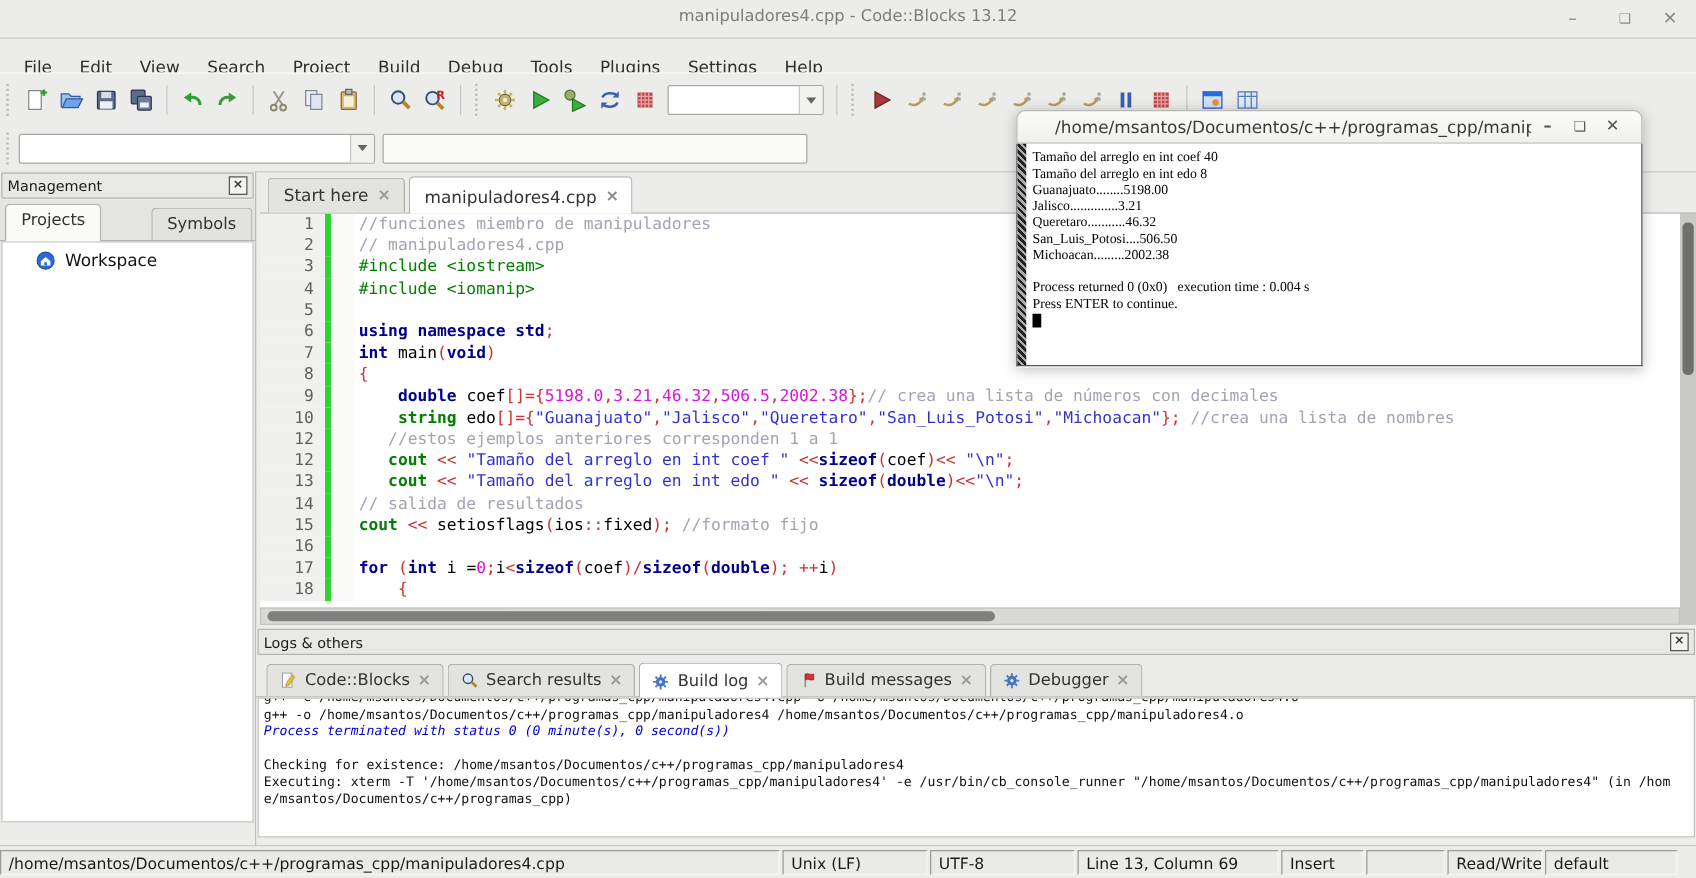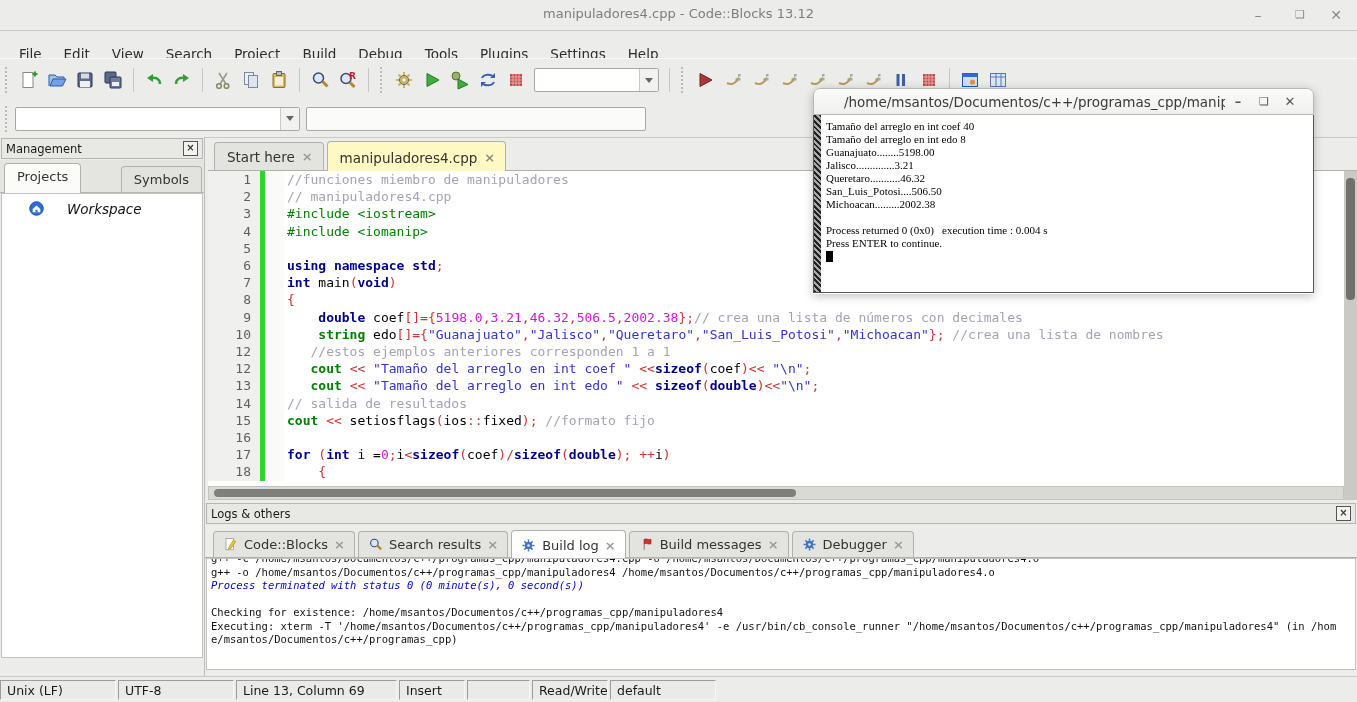--- a/index.html
+++ b/index.html
@@ -29,27 +29,27 @@
   .plainbox{height:24px;background:#fbfbfa;border:1px solid #a8a8a5;border-radius:2px;box-sizing:border-box;}
 
   
   .mgmt{left:0;top:137px;width:205px;height:539px;background:#ececea;border-right:1px solid #bdbdba;box-sizing:border-box;}
   .dock-caption{height:19px;border:1px solid #b5b5b2;background:#e8e8e5;display:flex;align-items:center;padding:0 4px;font-size:11.5px;color:#1a1a1a;margin:1px;}
   .dock-close{margin-left:auto;width:13px;height:13px;border:1px solid #555;font-size:10px;line-height:11px;text-align:center;color:#333;font-weight:bold;background:#f2f2f0;}
   .mgmt-tabs{display:flex;align-items:flex-end;height:32px;padding-left:4px;border-bottom:1px solid #b5b5b2;background:#e4e4e1;justify-content:space-between;}
   .mtab{font-size:13px;padding:5px 12px;border:1px solid #b0b0ad;border-bottom:none;border-radius:4px 4px 0 0;margin-right:2px;background:#e2e2df;color:#333;}
   .mtab.active{background:#fbfbfa;height:19px;position:relative;top:1px;}
   .mgmt-tree{background:#fff;height:465px;border:1px solid #c2c2bf;margin:0 1px;padding:6px 0 0 26px;box-sizing:border-box;}
-  .tree-item{display:flex;align-items:center;gap:22px;font-size:13.5px;color:#111;font-style:italic;}
+  .tree-item{display:flex;align-items:center;gap:7px;font-size:13.5px;color:#111;}
   .tree-item svg{width:17px;height:17px;}
 
   
   .ed-tabbar{left:208px;top:139px;width:1149px;height:32px;display:flex;align-items:flex-end;padding-left:6px;box-sizing:border-box;border-bottom:1px solid #b0b0ad;background:#ececea;}
   .etab{display:flex;align-items:center;gap:7px;font-size:13.5px;color:#333;border:1px solid #b0b0ad;border-bottom:none;border-radius:4px 4px 0 0;padding:6px 10px 5px 12px;margin-right:3px;background:#e3e3e0;}
-  .etab.active{background:#fef9c3;padding-top:8px;position:relative;top:1px;}
+  .etab.active{background:#ffffff;padding-top:8px;position:relative;top:1px;}
   .tab-close{color:#9a9a97;font-weight:bold;font-size:13px;line-height:10px;}
   .etab.active .tab-close{color:#8a8a87;}
 
   .editor{left:208px;top:171px;width:1136px;height:315px;background:#fff;overflow:hidden;font-family:"DejaVu Sans Mono",monospace;font-size:13px;line-height:17.2px;}
   .cl{display:flex;white-space:pre;}
   .cl .ln{width:52px;text-align:right;padding-right:9px;background:#f0f0ee;color:#5f5f5f;flex:0 0 auto;box-sizing:border-box;}
   .cl .bar{width:5px;background:#2fd42f;flex:0 0 auto;}
   .cl .fold{width:19px;background:#fafaf8;flex:0 0 auto;}
   .cl .ct{padding-left:3px;}
   .tok-cm{color:#a3a3b3;}
@@ -462,20 +462,21 @@
       <div class="log-line clipped">g++ -c /home/msantos/Documentos/c++/programas_cpp/manipuladores4.cpp -o /home/msantos/Documentos/c++/programas_cpp/manipuladores4.o</div>
       <div class="log-line plain">g++  -o /home/msantos/Documentos/c++/programas_cpp/manipuladores4 /home/msantos/Documentos/c++/programas_cpp/manipuladores4.o</div>
       <div class="log-line blue">Process terminated with status 0 (0 minute(s), 0 second(s))</div>
       <div class="log-line plain">&nbsp;</div>
       <div class="log-line plain">Checking for existence: /home/msantos/Documentos/c++/programas_cpp/manipuladores4</div>
       <div class="log-line wrap">Executing: xterm -T '/home/msantos/Documentos/c++/programas_cpp/manipuladores4' -e /usr/bin/cb_console_runner "/home/msantos/Documentos/c++/programas_cpp/manipuladores4" (in /home/msantos/Documentos/c++/programas_cpp)</div>
     </div>
 </div>
 
 <div class="abs statusbar" id="statusbar">
+    <div class="scell" style="width: 624px;">/home/msantos/Documentos/c++/programas_cpp/manipuladores4.cpp</div>
     <div class="scell" style="width: 116px;">Unix (LF)</div>
     <div class="scell" style="width: 116px;">UTF-8</div>
     <div class="scell" style="width: 161px;">Line 13, Column 69</div>
     <div class="scell" style="width: 66px;">Insert</div>
     <div class="scell" style="width: 63px;"></div>
     <div class="scell" style="width: 76px;">Read/Write</div>
     <div class="scell" style="width: 106px;">default</div>
   </div>
 
 <div class="abs xterm">

